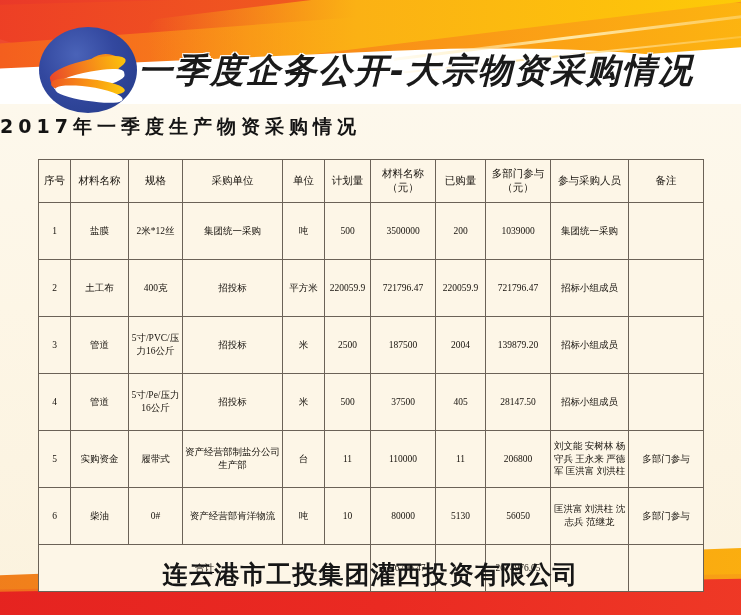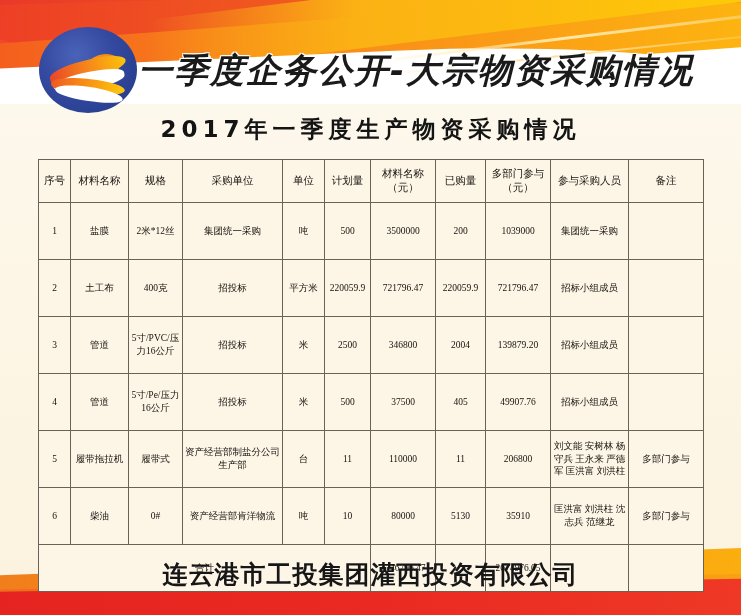--- a/index.html
+++ b/index.html
@@ -179,23 +179,23 @@
     position: absolute;
     left: 0; top: 104px;
     width: 741px; height: 511px;
     background: linear-gradient(180deg,#fdf8ec 0%, #fdf6e6 40%, #fbf2de 100%);
   }
 
   .subtitle {
     position: absolute;
     left: 0; top: 114px;
     width: 741px;
-    text-align: center;
+    text-align: left;
     font-family: "DejaVu Sans", "Liberation Sans", sans-serif;
-    font-size: 23px;
+    font-size: 19px;
     font-weight: bold;
     letter-spacing: 5px;
     color: #141414;
     z-index: 5;
   }
 
   
   .tbl-wrap {
     position: absolute;
     left: 38px; top: 159px;
@@ -388,65 +388,65 @@
           <td></td>
         </tr>
 
         <tr>
           <td>3</td>
           <td>管道</td>
           <td>5寸/PVC/压力16公斤</td>
           <td>招投标</td>
           <td>米</td>
           <td>2500</td>
-          <td>346800</td>
+          <td>187500</td>
           <td>2004</td>
           <td>139879.20</td>
           <td class="people">招标小组成员</td>
           <td></td>
         </tr>
 
         <tr>
           <td>4</td>
           <td>管道</td>
           <td>5寸/Pe/压力16公斤</td>
           <td>招投标</td>
           <td>米</td>
           <td>500</td>
           <td>37500</td>
           <td>405</td>
-          <td>49907.76</td>
+          <td>28147.50</td>
           <td class="people">招标小组成员</td>
           <td></td>
         </tr>
 
         <tr>
           <td>5</td>
-          <td>履带拖拉机</td>
+          <td>实购资金</td>
           <td>履带式</td>
           <td>资产经营部制盐分公司生产部</td>
           <td>台</td>
           <td>11</td>
           <td>110000</td>
           <td>11</td>
           <td>206800</td>
           <td class="people">刘文能 安树林 杨守兵 王永来 严德军 匡洪富 刘洪柱</td>
           <td>多部门参与</td>
         </tr>
 
         <tr>
           <td>6</td>
           <td>柴油</td>
           <td>0#</td>
           <td>资产经营部肯洋物流</td>
           <td>吨</td>
           <td>10</td>
           <td>80000</td>
           <td>5130</td>
-          <td>35910</td>
+          <td>56050</td>
           <td class="people">匡洪富 刘洪柱 沈志兵 范继龙</td>
           <td>多部门参与</td>
         </tr>
 
         <tr class="total">
           <td class="total-label" colspan="6">合计</td>
           <td>4746796.47</td>
           <td></td>
           <td>2674976.05</td>
           <td></td>

